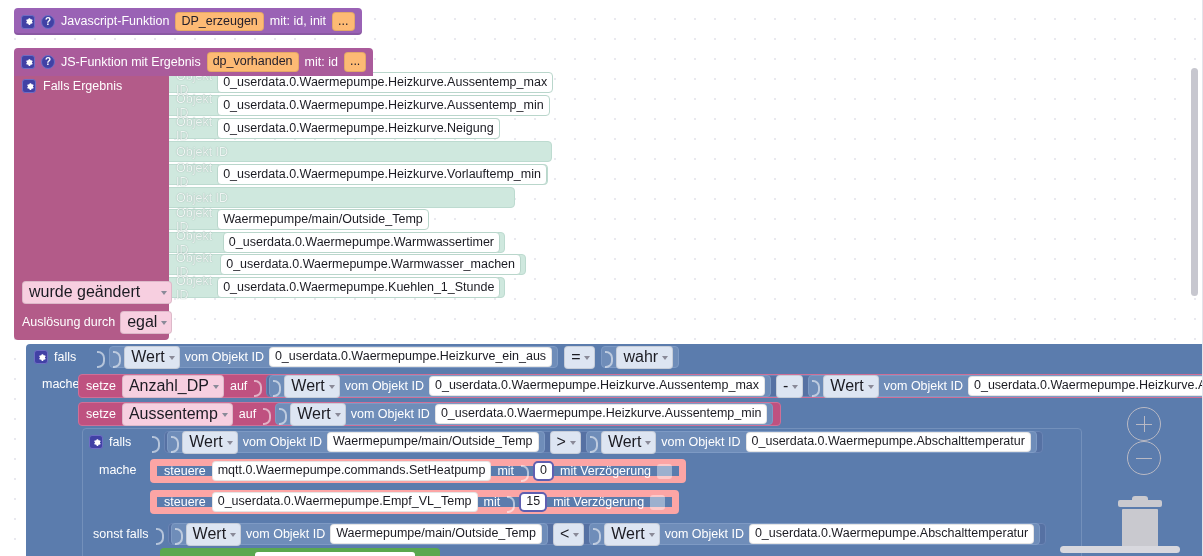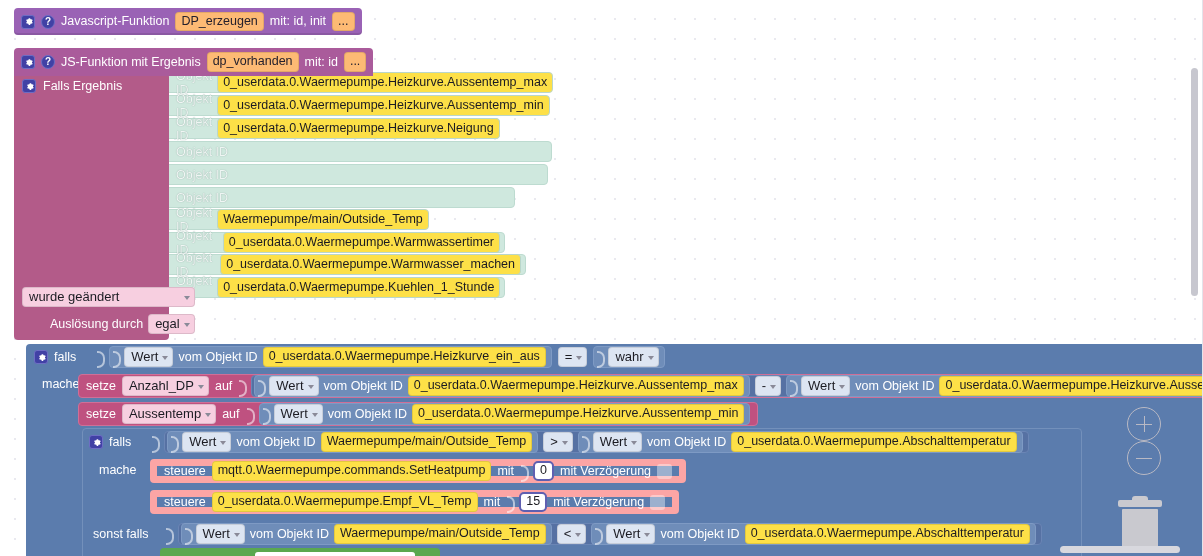--- a/index.html
+++ b/index.html
@@ -30,21 +30,20 @@
     color: #ffffff;
     font-size: 12.5px;
     line-height: 1;
     white-space: nowrap;
   }
   .row {
     display: flex;
     align-items: center;
     gap: 5px;
     white-space: nowrap;
-    margin-left: 28px;
   }
 
   
   .ico {
     width: 14px; height: 14px;
     border-radius: 3px;
     display: inline-flex;
     align-items: center; justify-content: center;
     flex: 0 0 auto;
     font-size: 10px;
@@ -52,39 +51,39 @@
     color: #ffffff;
     background: #4a4aa8;
     border: 1px solid #6d6dc4;
   }
   .ico.gear { background: #4141a5; }
   .ico.help { background: #4141a5; border-radius: 50%; }
   .ico svg { display:block; }
 
   
   .field {
-    background: #fde047;
+    background: #ffffff;
     color: #1b1b22;
     border-radius: 4px;
     padding: 2px 5px 3px 5px;
     font-size: 12.5px;
     border: 1px solid rgba(0,0,0,0.10);
     display: inline-block;
   }
   .field.lilac { background: #fdba74; color: #24202c; }
   .field.num   { background: #ffffff; color: #1c1c22; min-width: 16px; text-align:center;
                  border: 2px solid #5f5fb0; border-radius: 5px; padding: 1px 5px 2px 5px;}
   
   .dd {
     background: #ffffff;
     color: #1b1b22;
     border-radius: 4px;
     padding: 2px 14px 3px 6px;
     position: relative;
-    font-size: 13px;
+    font-size: 16px;
     border: 1px solid rgba(0,0,0,0.10);
     display:inline-block;
   }
   .dd.onpink   { background: #f7cfe0; }
   .dd.onblue   { background: #dde5f2; }
   .dd::after {
     content: "";
     position: absolute;
     right: 4px; top: 50%;
     margin-top: -1.5px;
@@ -350,20 +349,21 @@
     <span class="cap">Objekt ID</span>
     <span class="field">0_userdata.0.Waermepumpe.Heizkurve.Neigung</span>
   </div>
   <div class="objrow" style="top:141px; width:392px;">
     <span class="tab"></span>
     <span class="cap">Objekt ID</span>
   </div>
   <div class="objrow" style="top:164px; width:388px;">
     <span class="tab"></span>
     <span class="cap">Objekt ID</span>
+    <span class="field">0_userdata.0.Waermepumpe.Heizkurve.Vorlauftemp_min</span>
   </div>
   <div class="objrow" style="top:187px; width:355px;">
     <span class="tab"></span>
     <span class="cap">Objekt ID</span>
   </div>
   <div class="objrow" style="top:209px; width:250px;">
     <span class="tab"></span>
     <span class="cap">Objekt ID</span>
     <span class="field">Waermepumpe/main/Outside_Temp</span>
   </div>
@@ -486,21 +486,21 @@
         <span class="lbl">steuere</span>
         <span class="field">0_userdata.0.Waermepumpe.Empf_VL_Temp</span>
         <span class="lbl">mit</span>
         <span class="notch"></span>
         <span class="field num">15</span>
         <span class="lbl">mit Verzögerung</span>
         <span class="empty-slot"></span>
       </div>
 
       <div class="ifhdr" style="position:absolute; left:0; top:92px; padding-left:10px;">
-        <span class="lbl" style="margin-right:10px">sonst falls</span>
+        <span class="lbl" style="">sonst falls</span>
         <span class="notch"></span>
         <span class="val deep">
           <span class="val">
             <span class="notch"></span>
             <span class="dd onblue">Wert</span>
             <span class="lbl">vom Objekt ID</span>
             <span class="field">Waermepumpe/main/Outside_Temp</span>
           </span>
           <span class="dd onblue">&lt;</span>
           <span class="val">

